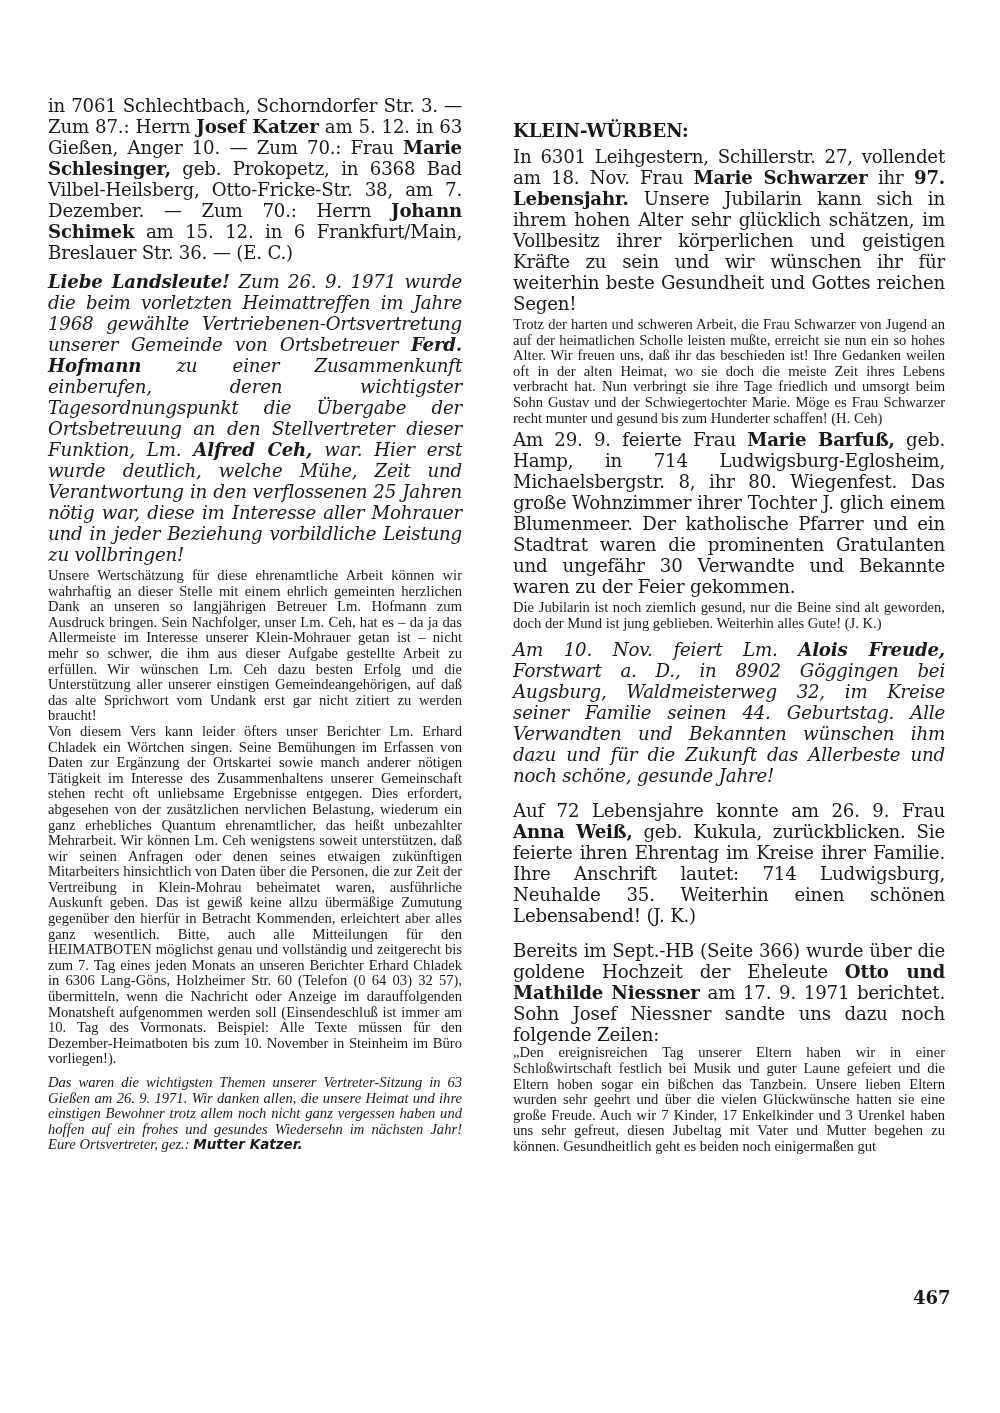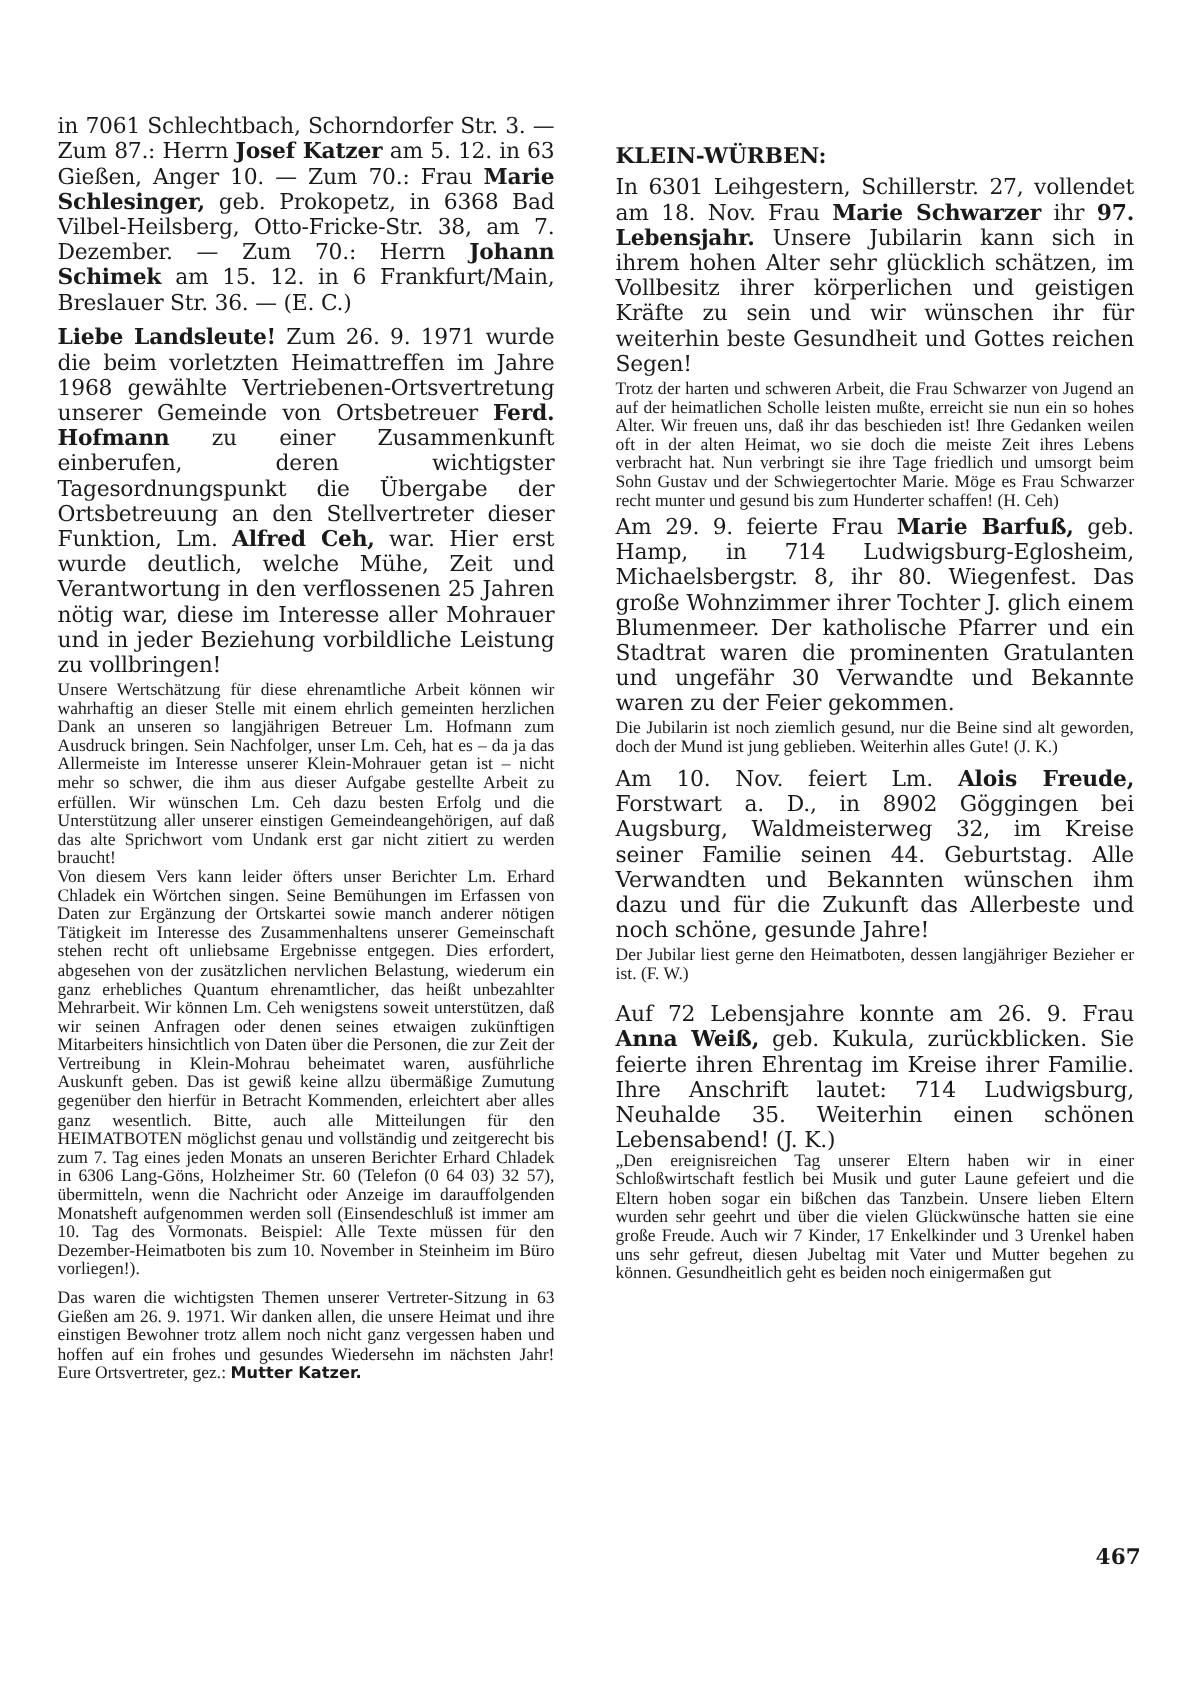--- a/index.html
+++ b/index.html
@@ -8,21 +8,21 @@
   .col { position: absolute; top: 95px; }
   .col-left { left: 48px; width: 414px; }
   .col-right { left: 513px; width: 432px; margin-top: 24px; }
   p { margin: 0; text-align: justify; hyphens: manual; }
   .big { font-family: "DejaVu Serif", serif; font-size: 18.2px; line-height: 21px; letter-spacing: -0.2px; }
   .small { font-family: "Liberation Serif", serif; font-size: 14.6px; line-height: 15.6px; }
   .heading { font-family: "DejaVu Serif", serif; font-weight: bold; font-size: 18px; line-height: 24px; }
   .sig { font-family: "DejaVu Sans", sans-serif; font-weight: bold; font-size: 13.5px; }
   b { font-weight: bold; }
   .gap-s { margin-top: 3px; }
-  .gap-m { margin-top: 8px; }
+  .gap-m { margin-top: 8px; font-style: italic; }
   .gap-l { margin-top: 14px; }
   .page-number { position: absolute; left: 913px; top: 1287px; font-family: "DejaVu Serif", serif; font-weight: bold; font-size: 18px; }
 </style>
 </head>
 <body>
 
 <div class="page">
 
   <div class="col col-left">
     <p class="big"><span>in 7061 Schlechtbach, Schorndorfer Str. 3. — Zum 87.: Herrn </span><b>Josef Katzer</b><span> am 5. 12. in 63 Gießen, Anger 10. — Zum 70.: Frau </span><b>Marie Schlesinger,</b><span> geb. Prokopetz, in 6368 Bad Vilbel-Heilsberg, Otto-Fricke-Str. 38, am 7. Dezember. — Zum 70.: Herrn </span><b>Johann Schimek</b><span> am 15. 12. in 6 Frankfurt/Main, Breslauer Str. 36. — (E. C.)</span></p>
@@ -39,21 +39,21 @@
   <div class="col col-right">
     <div class="heading">KLEIN-WÜRBEN:</div>
     <p class="big gap-s"><span>In 6301 Leihgestern, Schillerstr. 27, vollendet am 18. Nov. Frau </span><b>Marie Schwarzer</b><span> ihr </span><b>97. Lebensjahr.</b><span> Unsere Jubilarin kann sich in ihrem hohen Alter sehr glücklich schätzen, im Vollbesitz ihrer körperlichen und geistigen Kräfte zu sein und wir wünschen ihr für weiterhin beste Gesundheit und Gottes reichen Segen!</span></p>
     <p class="small gap-s">Trotz der harten und schweren Arbeit, die Frau Schwarzer von Jugend an auf der heimatlichen Scholle leisten mußte, erreicht sie nun ein so hohes Alter. Wir freuen uns, daß ihr das beschieden ist! Ihre Gedanken weilen oft in der alten Heimat, wo sie doch die meiste Zeit ihres Lebens verbracht hat. Nun verbringt sie ihre Tage friedlich und umsorgt beim Sohn Gustav und der Schwiegertochter Marie. Möge es Frau Schwarzer recht munter und gesund bis zum Hunderter schaffen! (H. Ceh)</p>
 
 
     <p class="big gap-s"><span>Am 29. 9. feierte Frau </span><b>Marie Barfuß,</b><span> geb. Hamp, in 714 Ludwigsburg-Eglosheim, Michaelsbergstr. 8, ihr 80. Wiegenfest. Das große Wohnzimmer ihrer Tochter J. glich einem Blumenmeer. Der katholische Pfarrer und ein Stadtrat waren die prominenten Gratulanten und ungefähr 30 Verwandte und Bekannte waren zu der Feier gekommen.</span></p>
     <p class="small gap-s">Die Jubilarin ist noch ziemlich gesund, nur die Beine sind alt geworden, doch der Mund ist jung geblieben. Weiterhin alles Gute! (J. K.)</p>
 
     <p class="big gap-m"><span>Am 10. Nov. feiert Lm. </span><b>Alois Freude,</b><span> Forstwart a. D., in 8902 Göggingen bei Augsburg, Waldmeisterweg 32, im Kreise seiner Familie seinen 44. Geburtstag. Alle Verwandten und Bekannten wünschen ihm dazu und für die Zukunft das Allerbeste und noch schöne, gesunde Jahre!</span></p>
-    <p class="small gap-s">Der Jubilar liest gerne den Heimatboten, dessen langjähriger Bezieher er ist. (F. W.)</p>
 
     <p class="big gap-l"><span>Auf 72 Lebensjahre konnte am 26. 9. Frau </span><b>Anna Weiß,</b><span> geb. Kukula, zurückblicken. Sie feierte ihren Ehrentag im Kreise ihrer Familie. Ihre Anschrift lautet: 714 Ludwigsburg, Neuhalde 35. Weiterhin einen schönen Lebensabend! (J. K.)</span></p>
 
+    <p class="big gap-l"><span>Bereits im Sept.-HB (Seite 366) wurde über die goldene Hochzeit der Eheleute </span><b>Otto und Mathilde Niessner</b><span> am 17. 9. 1971 berichtet. Sohn Josef Niessner sandte uns dazu noch folgende Zeilen:</span></p>
     <p class="small">„Den ereignisreichen Tag unserer Eltern haben wir in einer Schloßwirtschaft festlich bei Musik und guter Laune gefeiert und die Eltern hoben sogar ein bißchen das Tanzbein. Unsere lieben Eltern wurden sehr geehrt und über die vielen Glückwünsche hatten sie eine große Freude. Auch wir 7 Kinder, 17 Enkelkinder und 3 Urenkel haben uns sehr gefreut, diesen Jubeltag mit Vater und Mutter begehen zu können. Gesundheitlich geht es beiden noch einigermaßen gut</p>
   </div>
 
   <div class="page-number">467</div>
 </div>
 
 </body></html>

